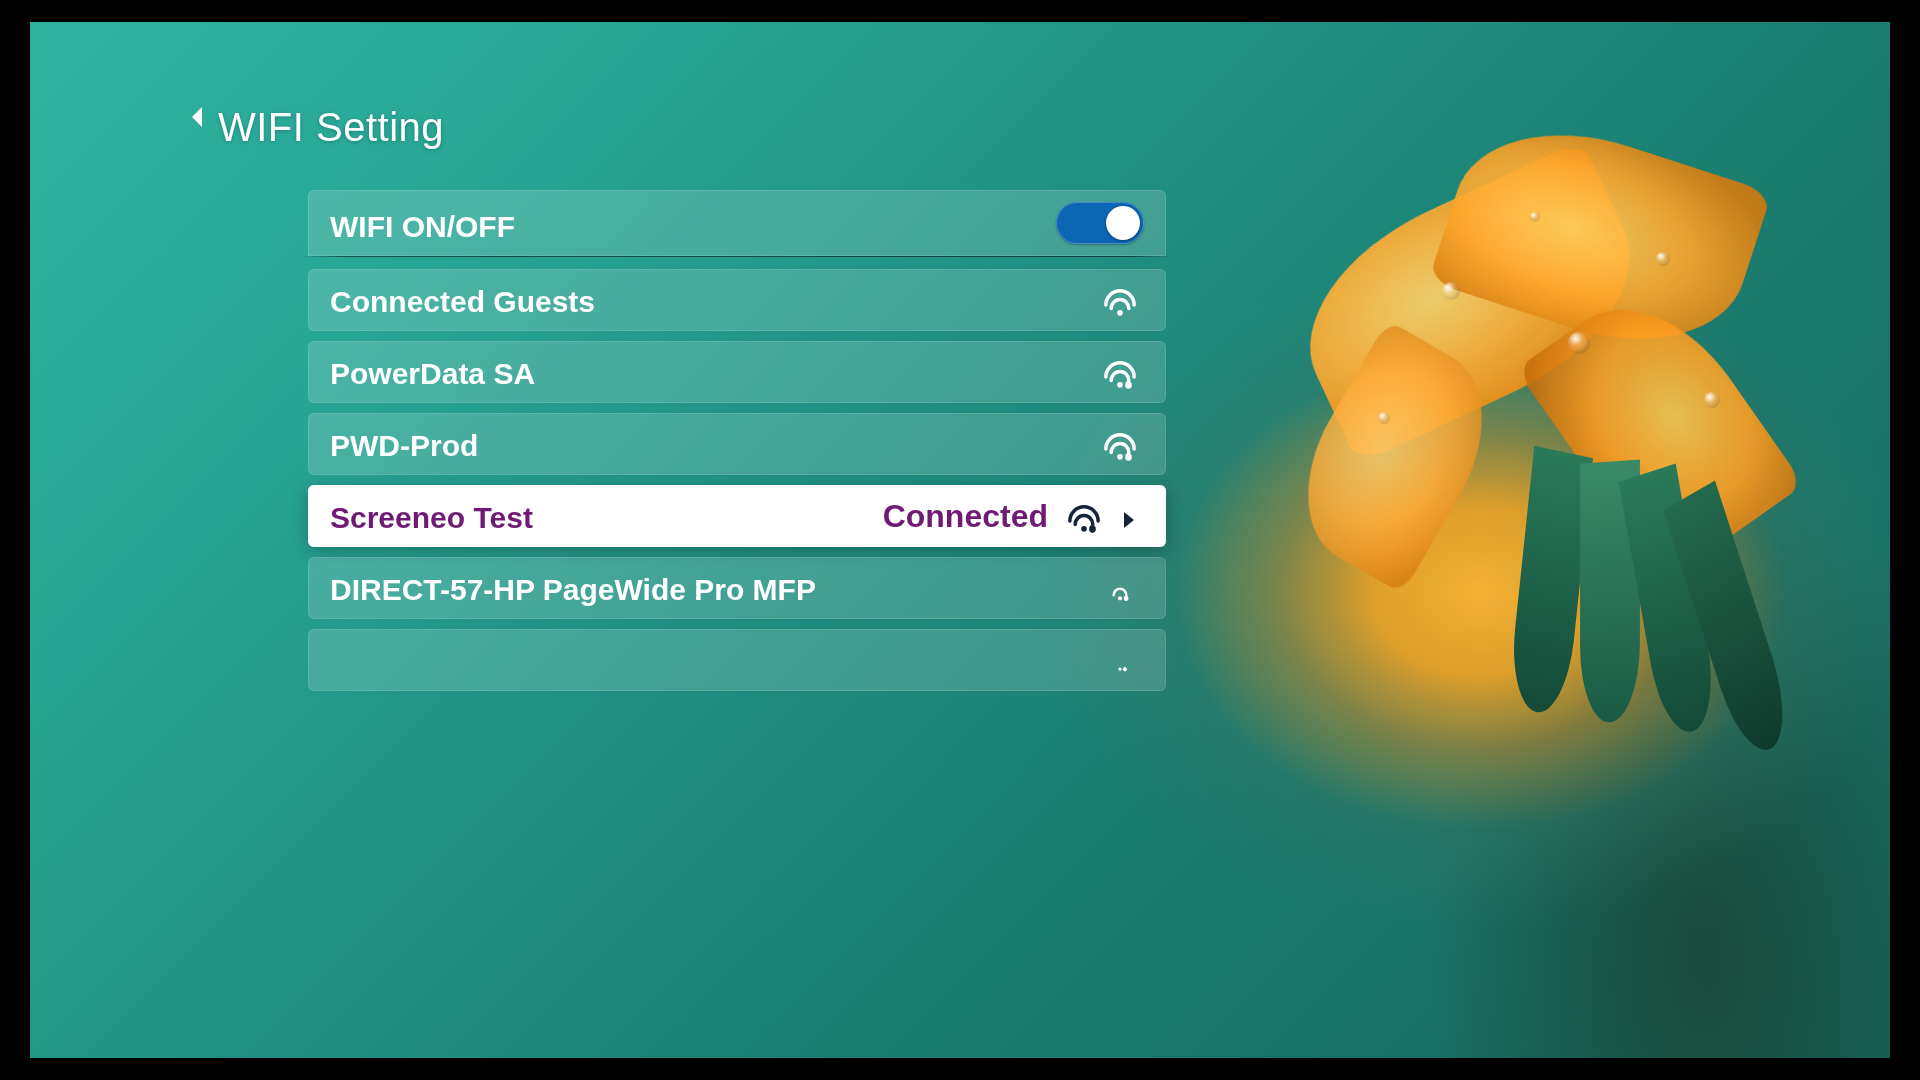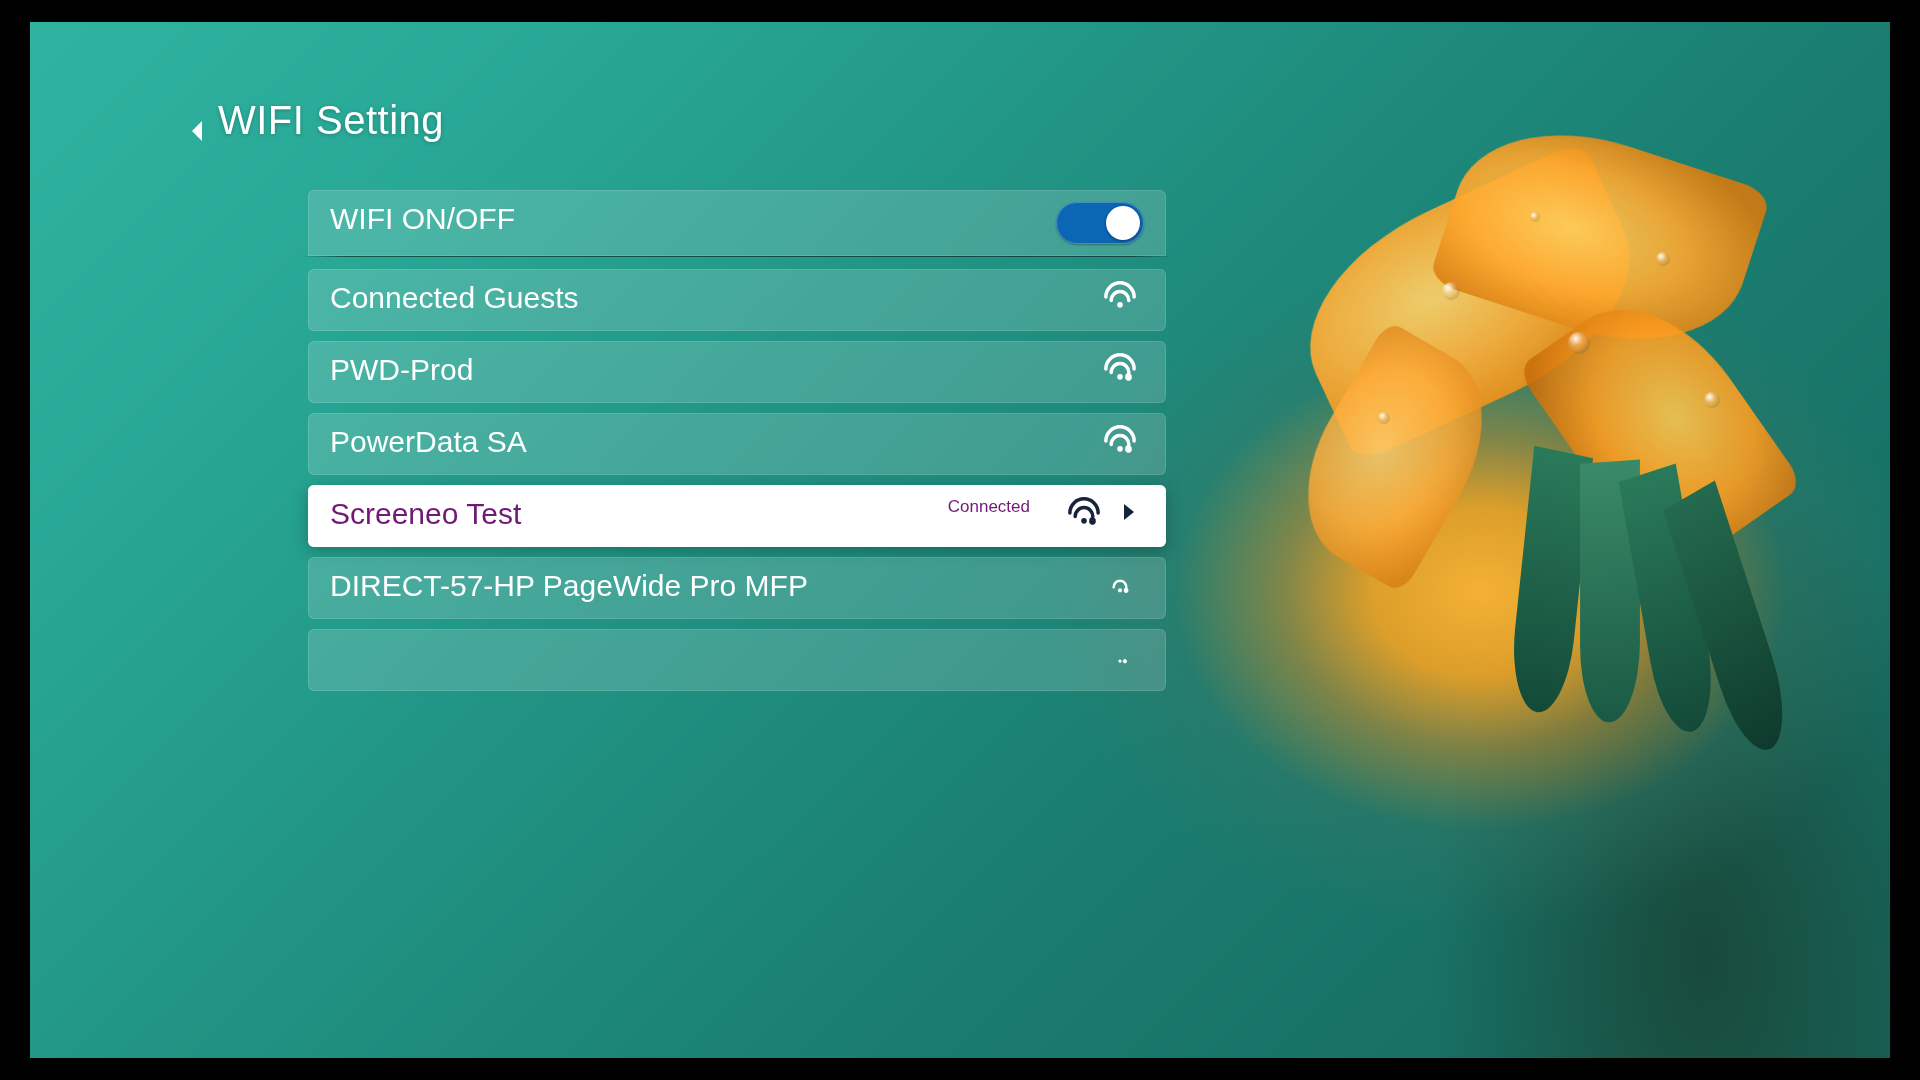--- a/index.html
+++ b/index.html
@@ -65,22 +65,22 @@
   }
   .drop.d1{right:430px;top:260px;}
   .drop.d2{right:300px;top:310px;width:22px;height:22px;}
   .drop.d3{right:220px;top:230px;width:14px;height:14px;}
   .drop.d4{right:500px;top:390px;width:12px;height:12px;}
   .drop.d5{right:350px;top:190px;width:10px;height:10px;}
   .drop.d6{right:170px;top:370px;width:16px;height:16px;}
 
   .header {
     position: absolute;
-    left: 160px; top: 76px;
-    display: flex; align-items: flex-end;
+    left: 160px; top: 83px;
+    display: flex; align-items: flex-start;
     color: #fff;
     font-size: 40px;
     font-weight: 400;
     letter-spacing: 0.5px;
     text-shadow: 0 1px 4px rgba(0,0,0,0.25);
   }
   .header .chev {
     margin-right: 12px;
     display:inline-flex;align-items:center;
   }
@@ -88,24 +88,24 @@
   .panel {
     position: absolute;
     left: 278px; top: 168px;
     width: 858px;
     display: flex; flex-direction: column;
   }
   .row {
     position: relative;
     min-height: 62px;
     padding: 12px 22px 12px 22px;
-    display: flex; align-items: flex-start;
+    display: flex; align-items: flex-end;
     color: #fff;
     font-size: 30px;
-    font-weight: 400;
+    font-weight: 700;
     background: rgba(255,255,255,0.16);
     border-radius: 6px;
     margin-bottom: 10px;
     backdrop-filter: blur(2px);
     box-shadow: 0 0 0 1px rgba(255,255,255,0.12) inset;
   }
   .row.toggle-row {
     border-bottom-left-radius: 0;
     border-bottom-right-radius: 0;
     margin-bottom: 0;
@@ -117,22 +117,22 @@
     position: relative;
     left: -8px; width: calc(100% + 16px);
   }
   .row .label {
     flex: 0 0 auto;
     max-width: 540px;
     line-height: 1.12;
   }
   .row .spacer { flex: 1 1 auto; }
   .row .status {
-    font-size: 17px;
-    margin-right: 36px;
+    font-size: 32px;
+    margin-right: 18px;
     color: inherit;
   }
   .row.selected {
     background: #fff;
     color: #701a75;
     box-shadow: 0 4px 16px rgba(0,0,0,0.25), 0 0 0 1px rgba(255,255,255,0.6) inset;
   }
   .row.plain {
     background: transparent;
     box-shadow: none;
@@ -214,39 +214,39 @@
             <span class="wifi-icon ">
               <svg viewBox="0 0 40 34">
                 <path d="M4 18 A16 16 0 0 1 36 18" fill="none" stroke="#ffffff" stroke-width="4" stroke-linecap="round"></path>
                 <path d="M10 22 A10 10 0 0 1 30 22" fill="none" stroke="#ffffff" stroke-width="4" stroke-linecap="round"></path>
                 <circle cx="20" cy="27" r="3.2" fill="#ffffff"></circle>
               </svg>
             </span>
           </span>
         </div>
         <div class="row">
-          <span class="label">PWD-Prod</span>
+          <span class="label">PowerData SA</span>
           <span class="spacer"></span>
           <span class="right-cluster">
             <span class="wifi-icon ">
               <svg viewBox="0 0 40 34">
                 <path d="M4 18 A16 16 0 0 1 36 18" fill="none" stroke="#ffffff" stroke-width="4" stroke-linecap="round"></path>
                 <path d="M10 22 A10 10 0 0 1 30 22" fill="none" stroke="#ffffff" stroke-width="4" stroke-linecap="round"></path>
                 <circle cx="20" cy="27" r="3.2" fill="#ffffff"></circle>
                 <g transform="translate(26,22) scale(0.9)">
                   <circle cx="4" cy="6" r="4.2" fill="#ffffff"></circle>
                   <rect x="2.6" y="6" width="2.8" height="4.2" fill="#ffffff"></rect>
                   <path d="M1.2 4.5 a2.8 2.8 0 0 1 5.6 0" fill="none" stroke="#ffffff" stroke-width="1.8"></path>
                 </g>
               </svg>
             </span>
           </span>
         </div>
         <div class="row">
-          <span class="label">PowerData SA</span>
+          <span class="label">PWD-Prod</span>
           <span class="spacer"></span>
           <span class="right-cluster">
             <span class="wifi-icon ">
               <svg viewBox="0 0 40 34">
                 <path d="M4 18 A16 16 0 0 1 36 18" fill="none" stroke="#ffffff" stroke-width="4" stroke-linecap="round"></path>
                 <path d="M10 22 A10 10 0 0 1 30 22" fill="none" stroke="#ffffff" stroke-width="4" stroke-linecap="round"></path>
                 <circle cx="20" cy="27" r="3.2" fill="#ffffff"></circle>
                 <g transform="translate(26,22) scale(0.9)">
                   <circle cx="4" cy="6" r="4.2" fill="#ffffff"></circle>
                   <rect x="2.6" y="6" width="2.8" height="4.2" fill="#ffffff"></rect>

